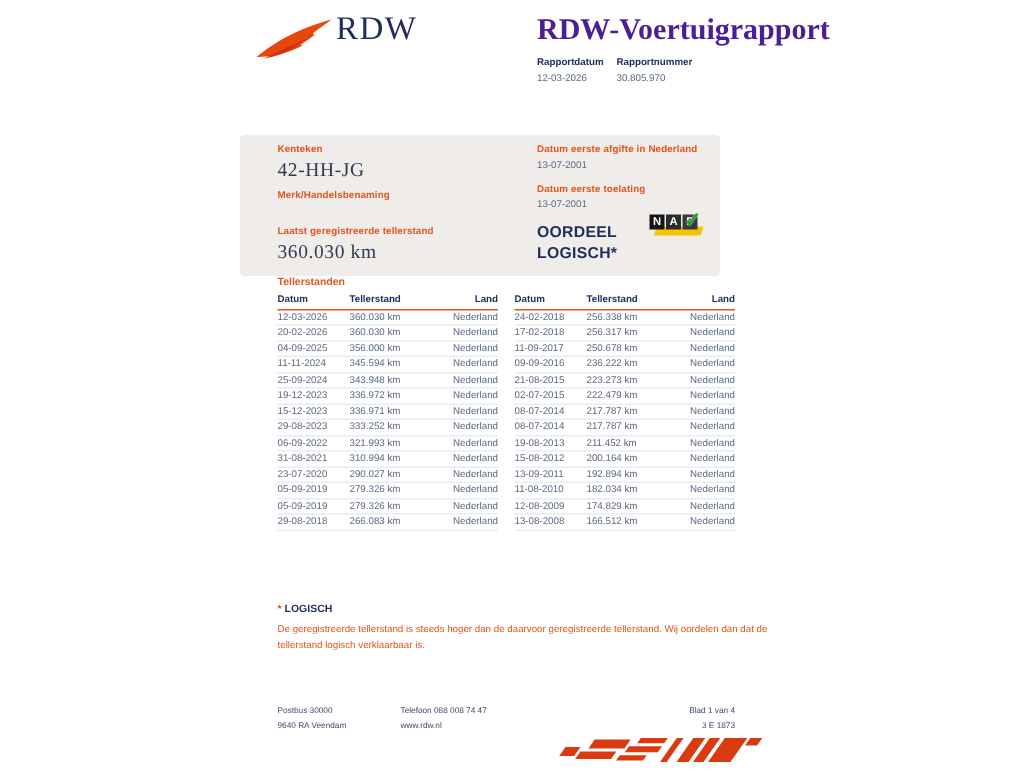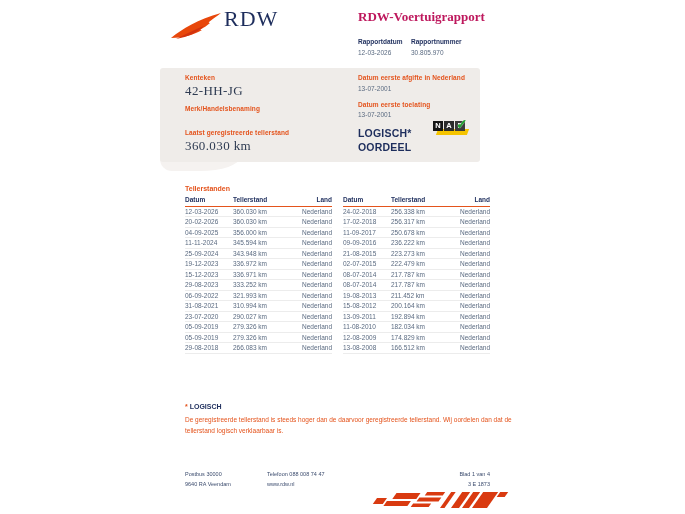--- a/index.html
+++ b/index.html
@@ -11,40 +11,40 @@
 
   
   .logo-wing { position:absolute; left:170px; top:12px; }
   .logo-text {
     position:absolute; left:224px; top:6px;
     font-family:"Liberation Serif", serif; font-size:22px; letter-spacing:1px;
     color:#1D2D5C;
   }
   .report-title {
     position:absolute; left:358px; top:9px;
-    font-family:"Liberation Serif", serif; font-weight:bold; font-size:13px;
-    color:#be185d;
+    font-family:"Liberation Serif", serif; font-weight:bold; font-size:20px;
+    color:#4c1d95;
   }
   .report-meta { position:absolute; left:358px; top:38px; display:flex; }
   .meta-col { display:flex; flex-direction:column; }
   .meta-col.first { width:43px; margin-right:10px; }
   .meta-label { font-size:6.5px; font-weight:bold; color:#1D2D5C; }
   .meta-value { font-size:6.5px; color:#5A6A80; margin-top:3.5px; }
 
   
   .vehicle-box {
     position:absolute; left:160px; top:68px; width:320px; height:94px;
     background:#EFECE9; border-radius:3px;
   }
   .box-tab {
     position:absolute; left:160px; top:154px; width:80px; height:17px;
     background:#F5F2F0; border-radius:0 0 40px 12px / 0 0 14px 12px;
     z-index:-0; 
   }
-  .vehicle-box { z-index:1; }
+  .vehicle-box { z-index:1;margin-top:22px; }
   .box-left  { position:absolute; left:25px; top:6px; }
   .box-right { position:absolute; left:198px; top:6px; width:120px; }
   .field-label { font-size:6.5px; font-weight:bold; color:#E4531C; letter-spacing:.1px; }
   .field-value-lg {
     font-family:"Liberation Serif", serif; font-size:13px; color:#2E3B52;
     margin:2px 0 6px 0; letter-spacing:.4px;
   }
   .field-value-sm { font-size:6.5px; color:#5A6A80; margin:3.5px 0 9px 0; }
   .spacer-18 { height:17px; }
   .oordeel { margin-top:6px; font-size:10.5px; font-weight:bold; color:#1D2D5C; line-height:1.3; letter-spacing:.2px; }
@@ -134,22 +134,22 @@
       <div class="spacer-18"></div>
       <div class="field-label">Laatst geregistreerde tellerstand</div>
       <div class="field-value-lg">360.030 km</div>
     </div>
     <div class="box-right">
       <div class="field-label">Datum eerste afgifte in Nederland</div>
       <div class="field-value-sm">13-07-2001</div>
       <div class="field-label">Datum eerste toelating</div>
       <div class="field-value-sm">13-07-2001</div>
       <div class="oordeel">
+        <div>OORDEEL</div>
         <div>LOGISCH*</div>
-        <div>OORDEEL</div>
       </div>
     </div>
     <div class="nap">
       <div class="nap-bar"></div>
       <div class="nap-tile nap-n">N</div>
       <div class="nap-tile nap-a">A</div>
       <div class="nap-tile nap-p">P</div>
       <div class="nap-check">✓</div>
     </div>
   </div>

